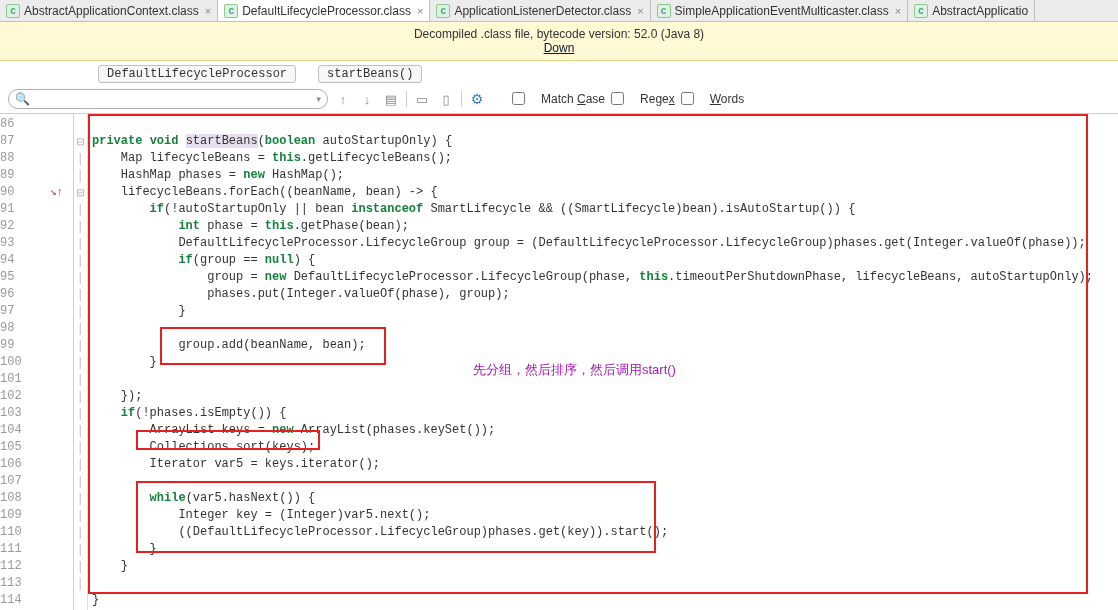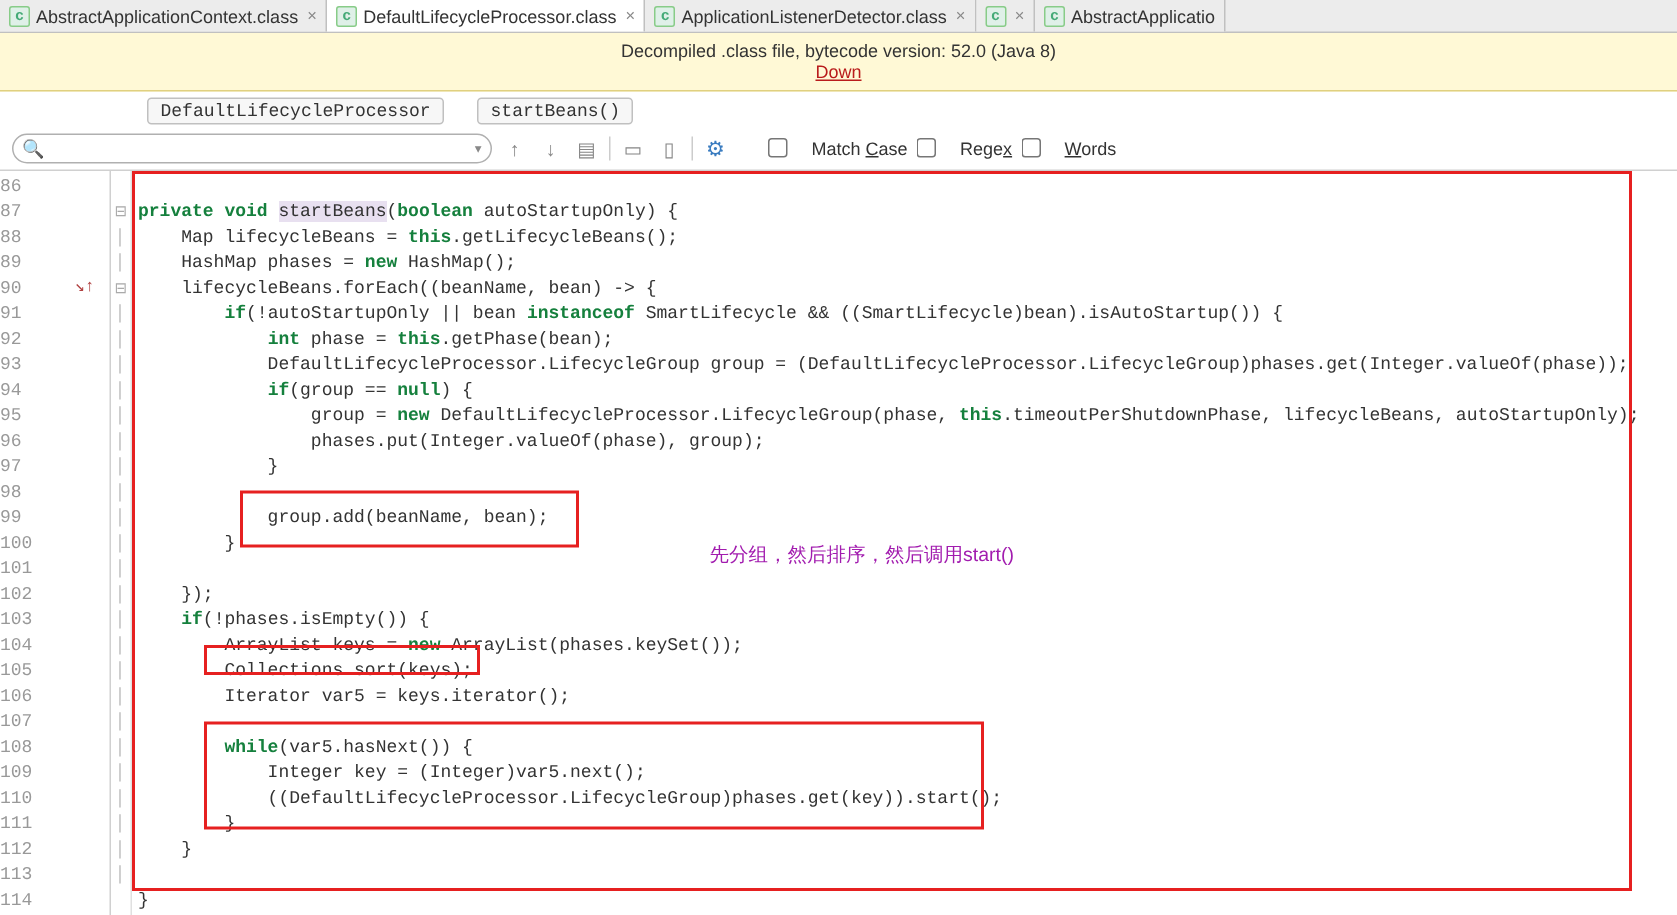--- a/index.html
+++ b/index.html
@@ -5,21 +5,21 @@
   * { margin: 0; padding: 0; box-sizing: border-box; }
   body { font-family: "Segoe UI", Tahoma, sans-serif; font-size: 12px; background: #fff; color: #333; overflow: hidden; width: 1118px; height: 610px; }
   
   .tabs-bar { display: flex; background: #ececec; border-bottom: 1px solid #c0c0c0; height: 22px; align-items: stretch; }
   .tab { display: flex; align-items: center; padding: 0 6px; border-right: 1px solid #c0c0c0; background: #ececec; gap: 4px; white-space: nowrap; }
   .tab.active { background: #fff; }
   .tab-icon { width: 14px; height: 14px; display:inline-flex; align-items:center; justify-content:center; font-size:10px; font-weight:bold; color:#4a7; background:#dff0e8; border:1px solid #8c8; border-radius:2px; }
   .tab-close { font-size:11px; color:#888; margin-left:2px; }
   
   .banner { background: #fff9d6; border-bottom: 1px solid #e0d080; padding: 5px 10px; display:flex; justify-content:space-between; align-items:center; font-size:12px;flex-direction:column; }
-  .banner a { color:#b91c1c; }
+  .banner a { color:#0f172a; }
   
   .breadcrumb-bar { padding: 4px 8px; display:flex; gap:22px; align-items:center; }
   .breadcrumb-item { border:1px solid #c0c0c0; border-radius:3px; padding:1px 8px; font-family: "Courier New", monospace; font-size:12px; background:#f7f7f7; }
   
   .toolbar { display:flex; align-items:center; gap:6px; padding:2px 8px 4px 8px; border-bottom:1px solid #d0d0d0; }
   .search-box { flex:0 0 320px; display:flex; align-items:center; border:1px solid #b0b0b0; border-radius:10px; height:20px; padding:0 6px; gap:4px; }
   .search-box input { border:none; outline:none; flex:1; font-size:12px; }
   .tb-icon { width:18px; height:18px; display:inline-flex; align-items:center; justify-content:center; color:#888; font-size:13px; }
   .tb-sep { width:1px; height:16px; background:#ccc; }
   .chk { display:flex; gap:16px; font-size:12px; }
@@ -58,20 +58,21 @@
     <span>DefaultLifecycleProcessor.class</span>
     <span class="tab-close">×</span>
   </div>
   <div class="tab">
     <span class="tab-icon">c</span>
     <span>ApplicationListenerDetector.class</span>
     <span class="tab-close">×</span>
   </div>
   <div class="tab">
     <span class="tab-icon">c</span>
+    <span>SimpleApplicationEventMulticaster.class</span>
     <span class="tab-close">×</span>
   </div>
   <div class="tab">
     <span class="tab-icon">c</span>
     <span>AbstractApplicatio</span>
   </div>
 </div>
 
 <div class="banner">
   <span>Decompiled .class file, bytecode version: 52.0 (Java 8)</span>

